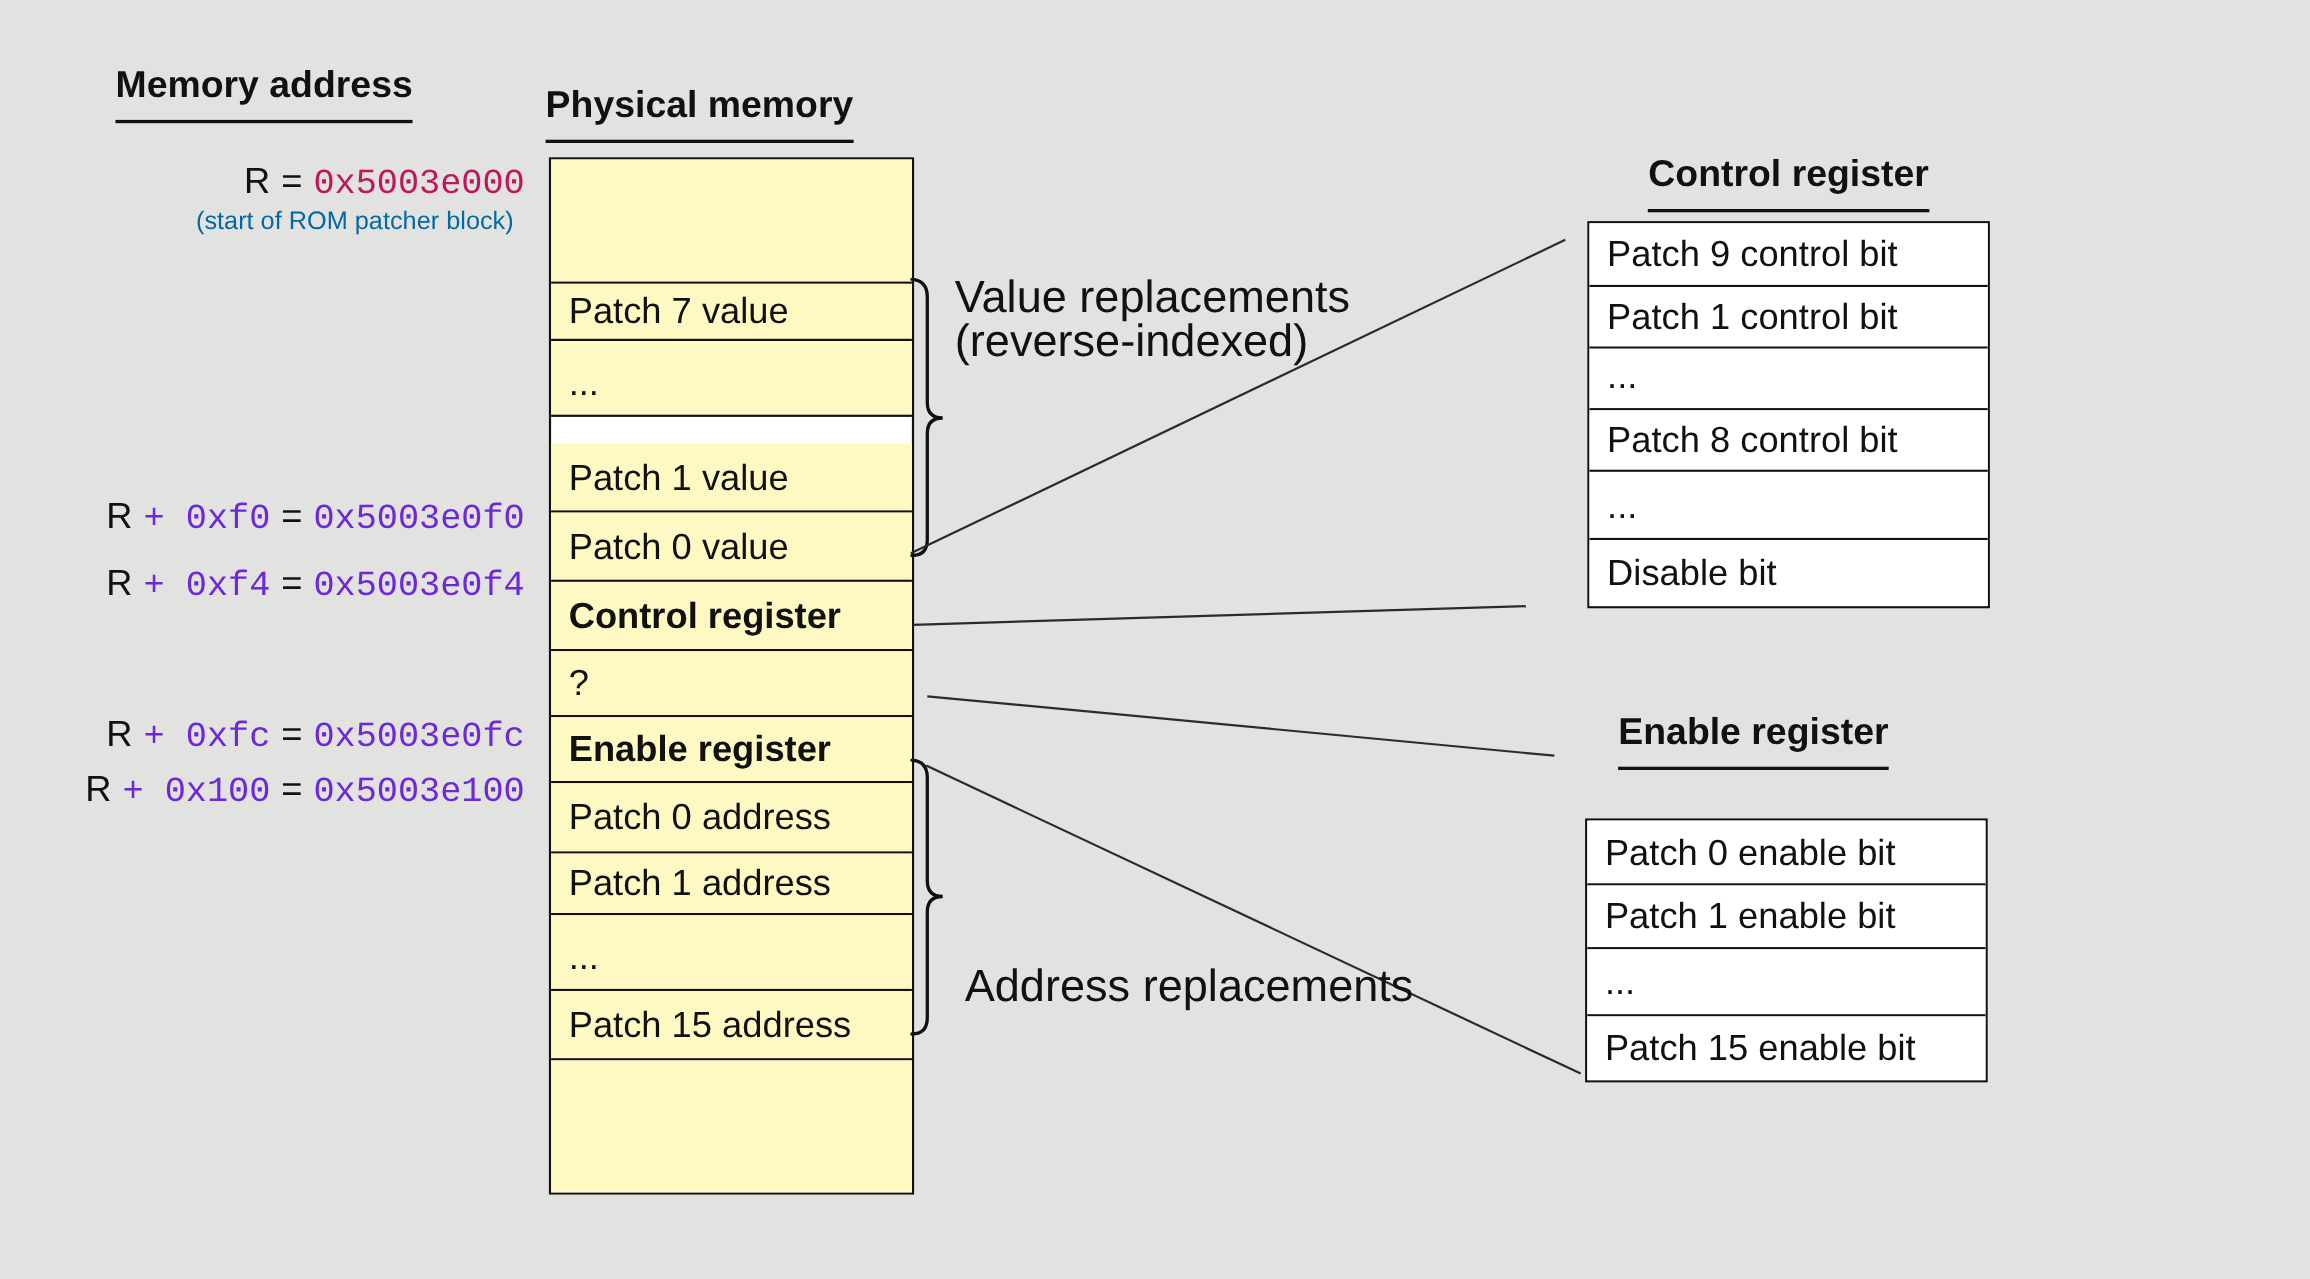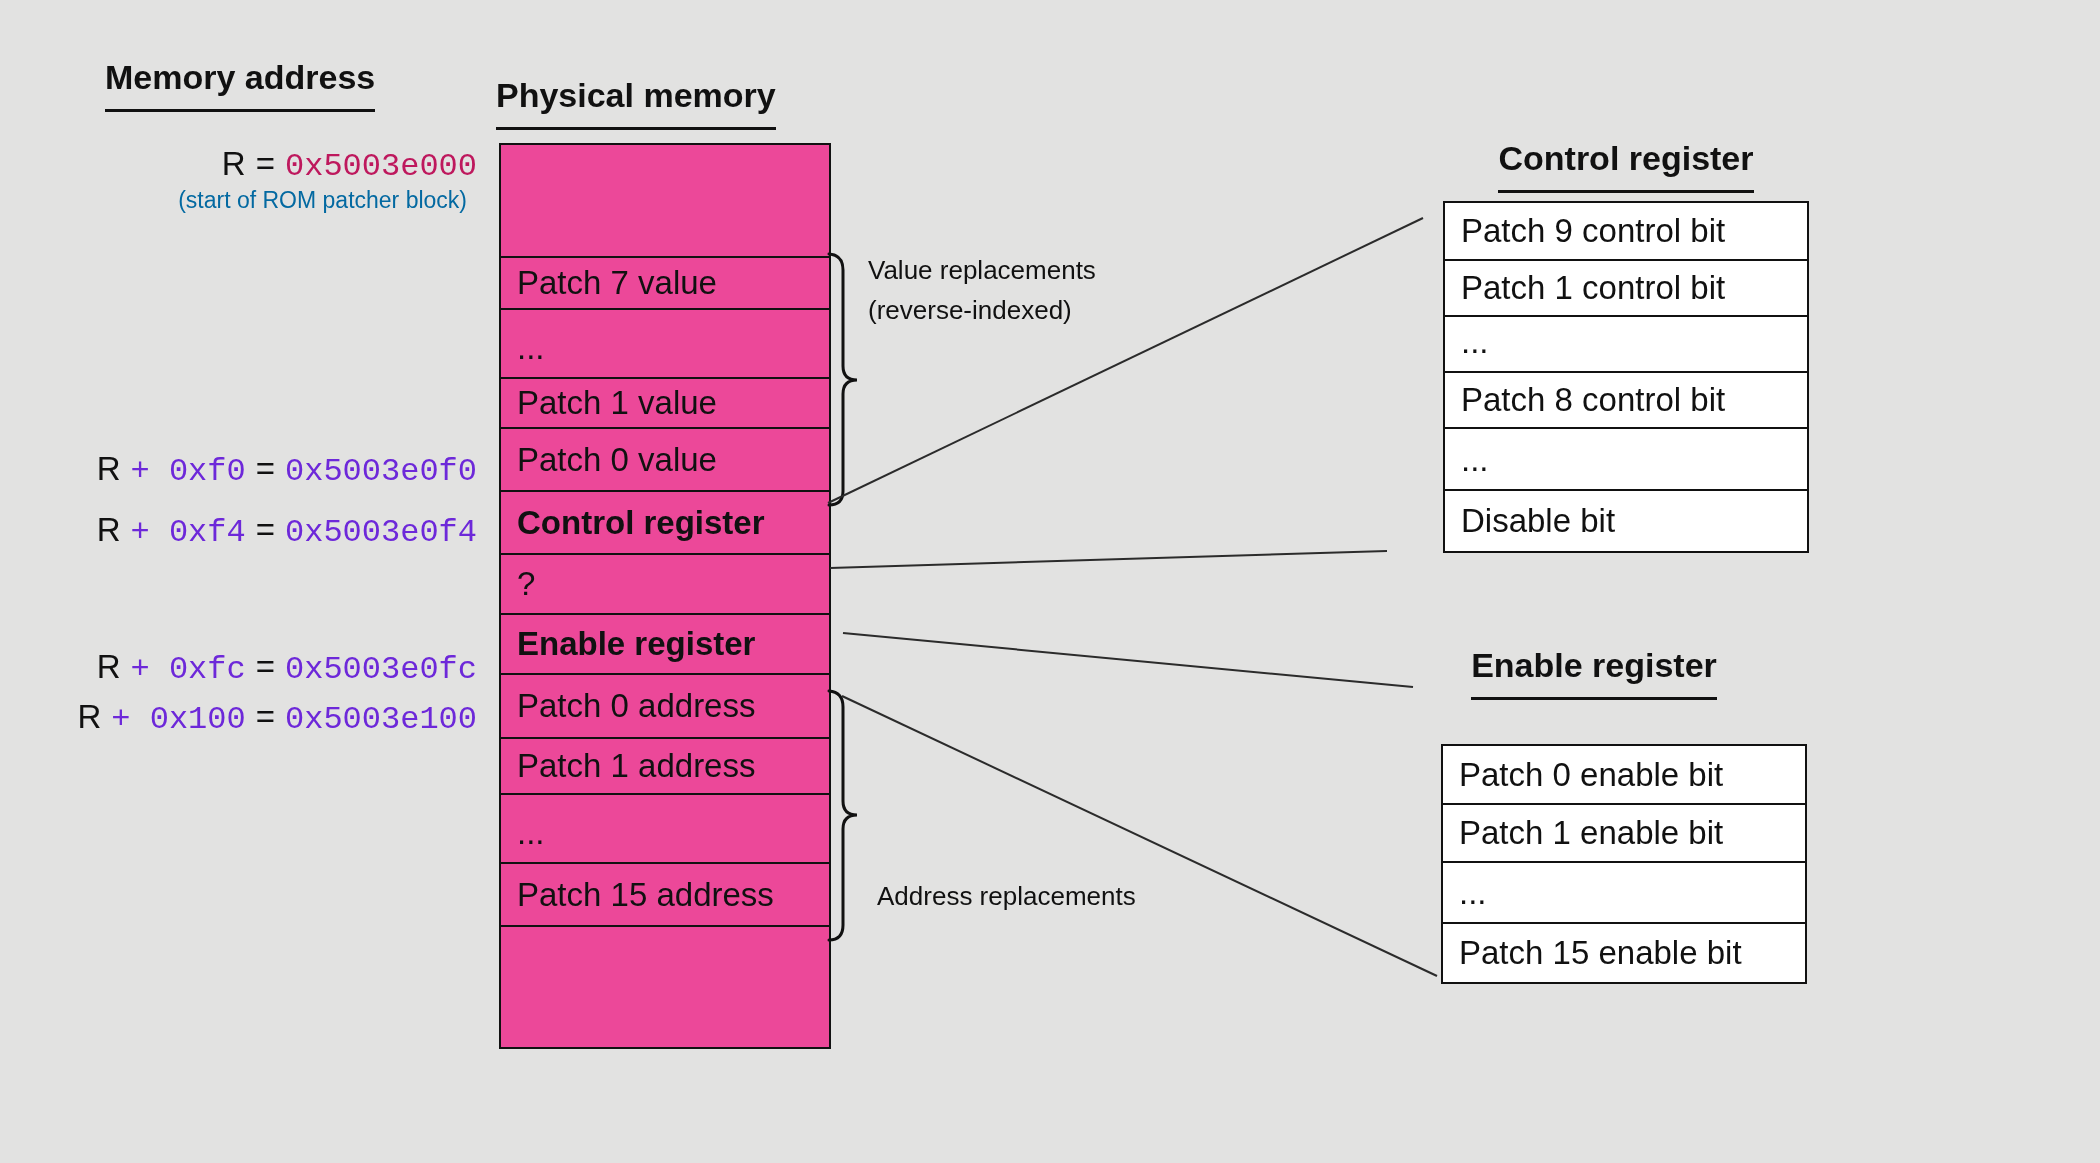--- a/index.html
+++ b/index.html
@@ -21,35 +21,35 @@
   .addr-block{left:40px;top:0;width:437px;height:1163px;pointer-events:none;}
   .addr-line{position:absolute;right:0;display:flex;gap:10px;align-items:baseline;
              font-size:33px;line-height:38px;white-space:nowrap;}
   .mono{font-family:"Liberation Mono","DejaVu Sans Mono",monospace;font-size:32px;color:#6d28d9;}
   .mono-light{color:#be185d;text-align:center;}
   .addr-note{position:absolute;right:10px;font-size:23px;line-height:28px;color:#0369a1;white-space:nowrap;}
 
   
   .memcol{left:499px;top:143px;width:332px;border:2px solid #111;background:#fff;box-sizing:border-box;}
   .mrow{box-sizing:border-box;border-bottom:2px solid #111;display:flex;align-items:center;
-        padding-left:16px;font-size:33px;background:#ec4899;}
+        padding-left:16px;font-size:33px;background:#fef9c3;}
   .mrow:last-child{border-bottom:none;}
   .mrow.b{font-weight:bold;}
   .mrow.dots{align-items:flex-end;padding-bottom:10px;}
 
   
   .tbl{border:2px solid #111;background:#fff;box-sizing:border-box;}
   .trow{box-sizing:border-box;border-bottom:2px solid #111;display:flex;align-items:center;
         padding-left:16px;font-size:33px;background:#fff;}
   .trow:last-child{border-bottom:none;}
   .trow.dots{align-items:flex-end;padding-bottom:10px;}
   .tbl-title{font-size:34px;font-weight:bold;line-height:40px;text-align:center;white-space:nowrap;}
 
   
-  .anno{font-size:26px;line-height:40px;white-space:nowrap;}
+  .anno{font-size:41px;line-height:40px;white-space:nowrap;}
 
   
   .overlay{position:absolute;left:0;top:0;pointer-events:none;}
   .overlay line{stroke:#2b2b2b;stroke-width:2;}
   .overlay .brace{stroke:#111;stroke-width:3;fill:none;stroke-linecap:round;}
 </style>
 </head>
 <body>
 
 <div class="canvas">
@@ -95,21 +95,21 @@
       <span class="mono">+ 0x100</span>
       <span>=</span>
       <span class="mono">0x5003e100</span>
     </div>
   </div>
 
   <div class="abs memcol">
     <div class="mrow" style="height:113px;"></div>
     <div class="mrow" style="height:52px;">Patch 7 value</div>
     <div class="mrow dots" style="height:69px;">...</div>
-    <div class="mrow" style="height:50px;">Patch 1 value</div>
+    <div class="mrow" style="height:63px;margin-top:24px;">Patch 1 value</div>
     <div class="mrow" style="height:63px;">Patch 0 value</div>
     <div class="mrow b" style="height:63px;">Control register</div>
     <div class="mrow" style="height:60px;">?</div>
     <div class="mrow b" style="height:60px;">Enable register</div>
     <div class="mrow" style="height:64px;">Patch 0 address</div>
     <div class="mrow" style="height:56px;">Patch 1 address</div>
     <div class="mrow dots" style="height:69px;">...</div>
     <div class="mrow" style="height:63px;">Patch 15 address</div>
     <div class="mrow" style="height:120px;"></div>
   </div>

